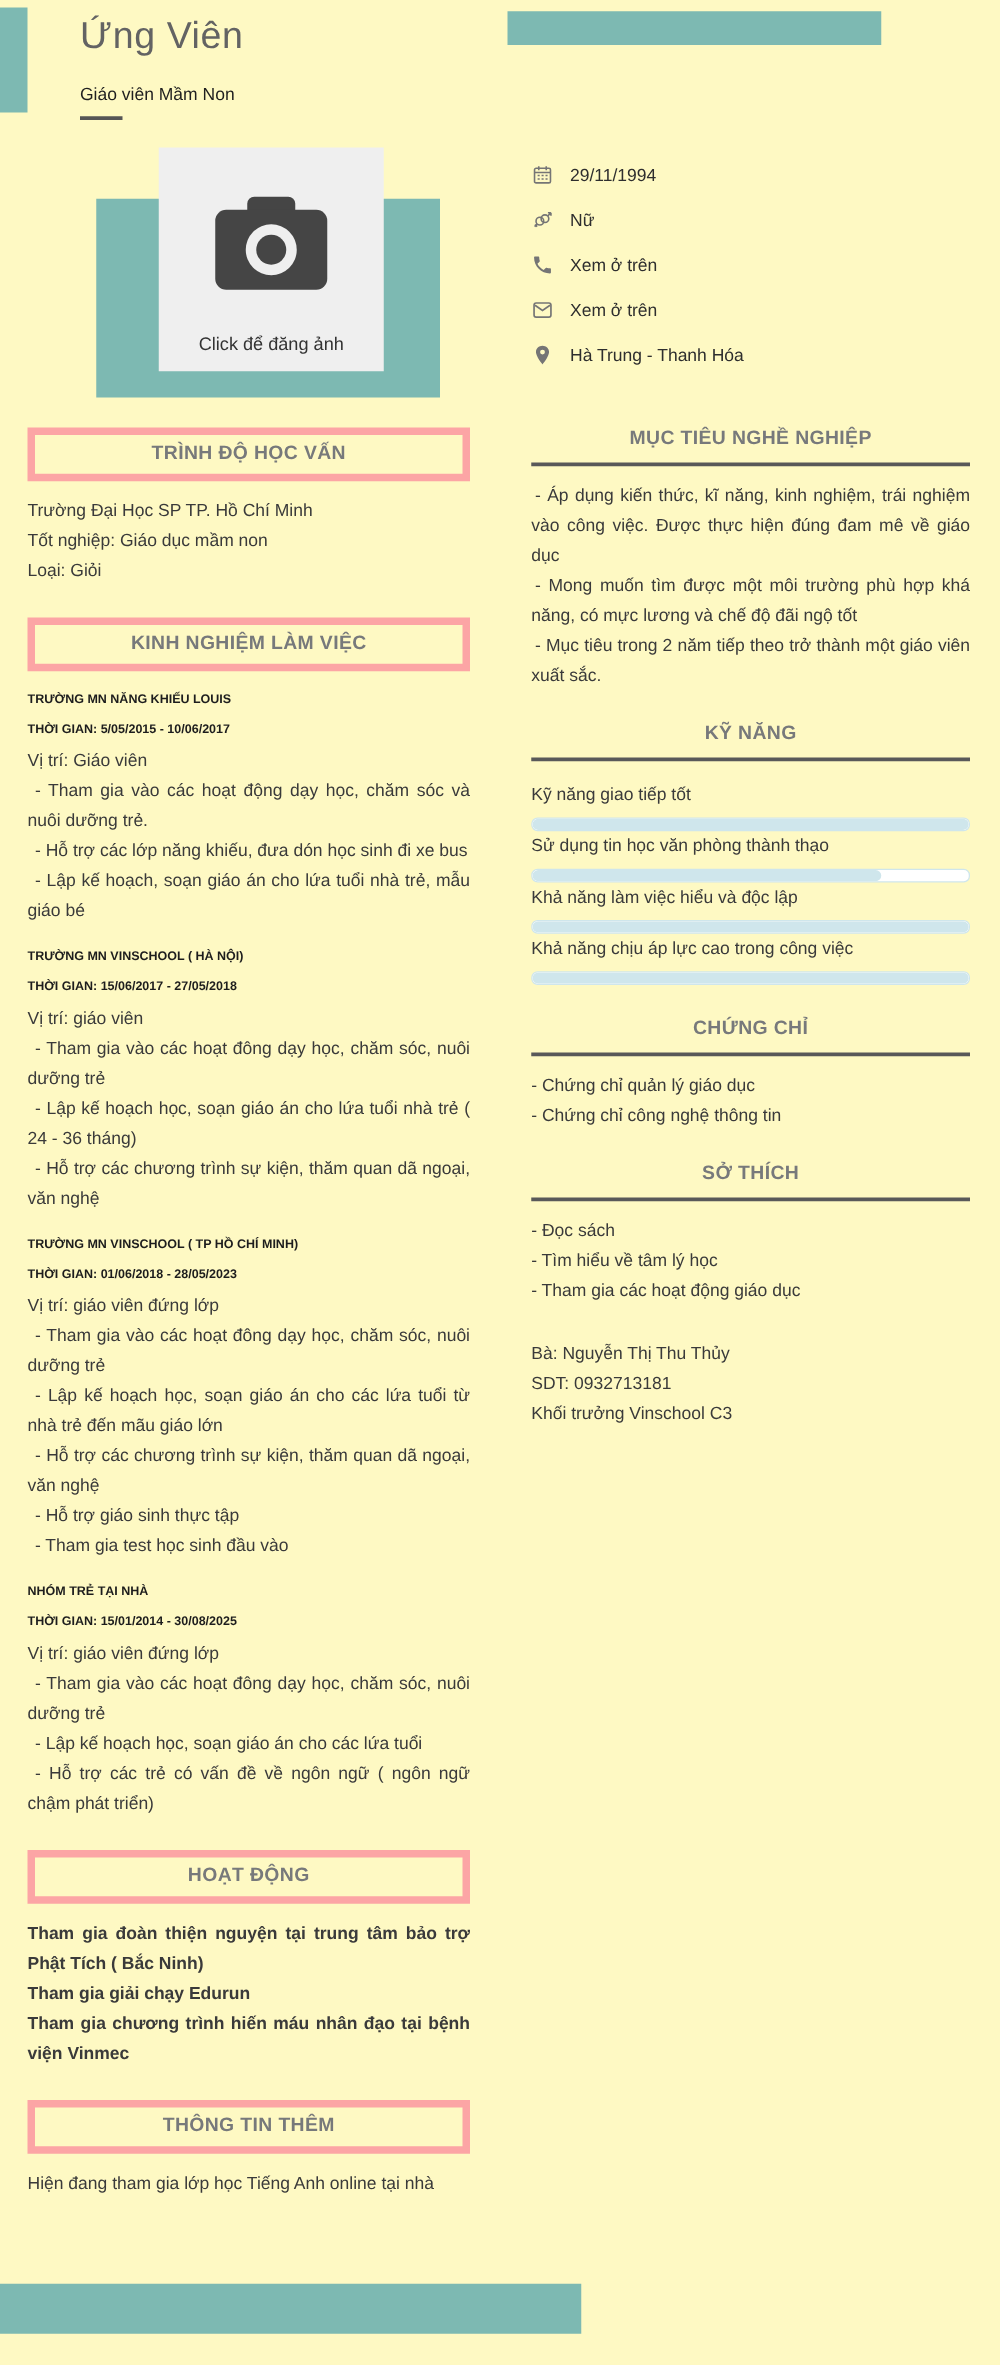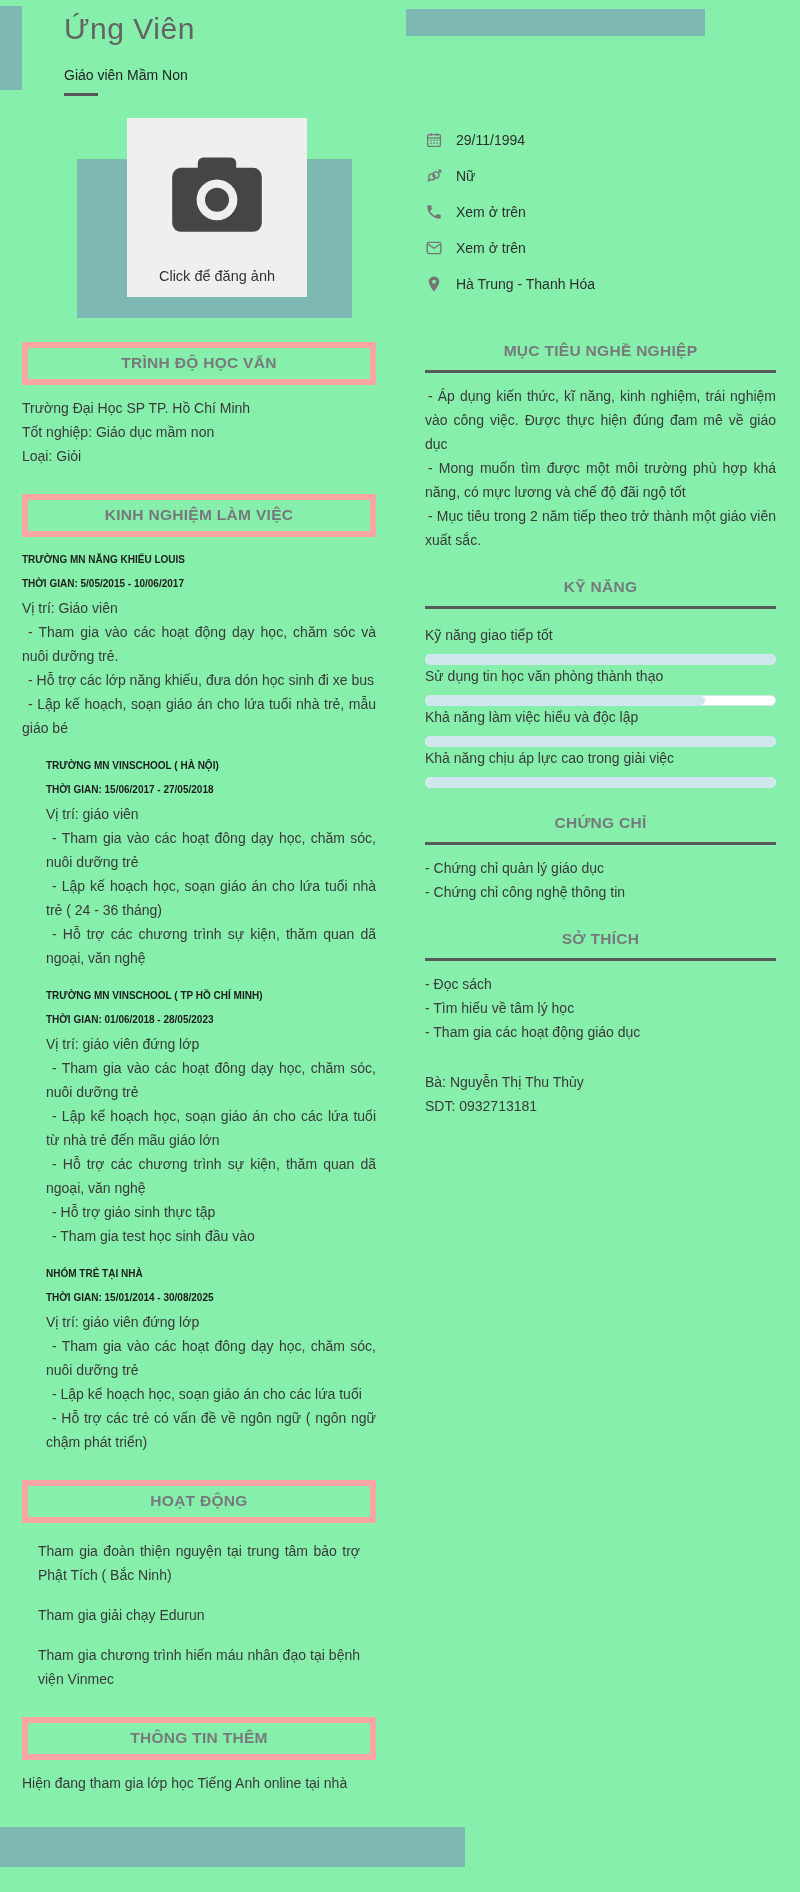--- a/index.html
+++ b/index.html
@@ -1,17 +1,17 @@
 <!DOCTYPE html>
 <html><head>
 <meta charset="utf-8">
 <style>
   html,body { margin:0; padding:0; background:#fff; }
   .page {
-    position:relative; width:800px; height:1892px; background:#86efac;
+    position:relative; width:800px; height:1892px; background:#fef9c3;
     font-family:"Liberation Sans","DejaVu Sans",sans-serif; overflow:hidden;
     -webkit-font-smoothing:antialiased;
   }
   
   .accent { background:#7db9b2; position:absolute; }
   .accent-top-left  { left:0;   top:6px;    width:22px;  height:84px; }
   .accent-top-right { left:406px; top:9px;  width:299px; height:27px; }
   .accent-photo-band{ left:77px; top:159px; width:275px; height:159px; }
   .accent-footer    { left:0;   top:1827px; width:465px; height:40px; }
 
@@ -48,23 +48,23 @@
   }
   .section-head-right {
     color:#77797b; font-weight:bold; font-size:15.5px; text-align:center;
     padding-bottom:10px; border-bottom:3px solid #595959; letter-spacing:.3px;
   }
   .sec-content { margin-top:11px; }
 
   .line, .bullet { font-size:14px; line-height:24px; color:#3a3a3a; margin:0; }
   .bullet { text-align:justify; text-indent:6px; }
   .bullet-sm { text-indent:3px; }
-  .job + .job { margin-top:14px;margin-left:24px; }
+  .job + .job { margin-top:14px; }
   .job-company, .job-time { font-size:10px; line-height:24px; font-weight:bold; color:#1d1d1d; margin:0; }
-  .para { font-size:14px; line-height:24px; color:#3a3a3a; margin:16px; text-align:justify; }
+  .para { font-size:14px; line-height:24px; color:#3a3a3a; margin:0; text-align:justify;font-weight:bold; }
 
   
   .skill + .skill { }
   .skill-label { font-size:14px; line-height:22px; color:#3a3a3a; margin-bottom:8px; }
   .skill-track { height:9px; border-radius:5px; border:1px solid #cfe6ec; background:#fff; overflow:hidden; }
   .skill-fill  { height:100%; border-radius:5px; background:#cfe6ec; }
 </style>
 </head>
 <body>
 
@@ -235,21 +235,21 @@
                 <div class="skill-fill" style="width: 80%;"></div>
               </div>
           </div>
           <div class="skill">
             <div class="skill-label">Khả năng làm việc hiểu và độc lập</div>
             <div class="skill-track">
                 <div class="skill-fill" style="width: 100%;"></div>
               </div>
           </div>
           <div class="skill">
-            <div class="skill-label">Khả năng chịu áp lực cao trong giải việc</div>
+            <div class="skill-label">Khả năng chịu áp lực cao trong công việc</div>
             <div class="skill-track">
                 <div class="skill-fill" style="width: 100%;"></div>
               </div>
           </div>
         </div>
       </div>
 
       <div class="section">
         <div class="section-head-right">CHỨNG CHỈ</div>
         <div class="sec-content">
@@ -264,20 +264,21 @@
           <p class="line">- Đọc sách</p>
           <p class="line">- Tìm hiểu về tâm lý học</p>
           <p class="line">- Tham gia các hoạt động giáo dục</p>
         </div>
       </div>
 
       <div class="section">
         <div class="sec-content">
           <p class="line">Bà: Nguyễn Thị Thu Thủy</p>
           <p class="line">SDT: 0932713181</p>
+          <p class="line">Khối trưởng Vinschool C3</p>
         </div>
       </div>
 
     </div>
   </div>
 
   <div class="accent accent-footer"></div>
 
 </div>
 

